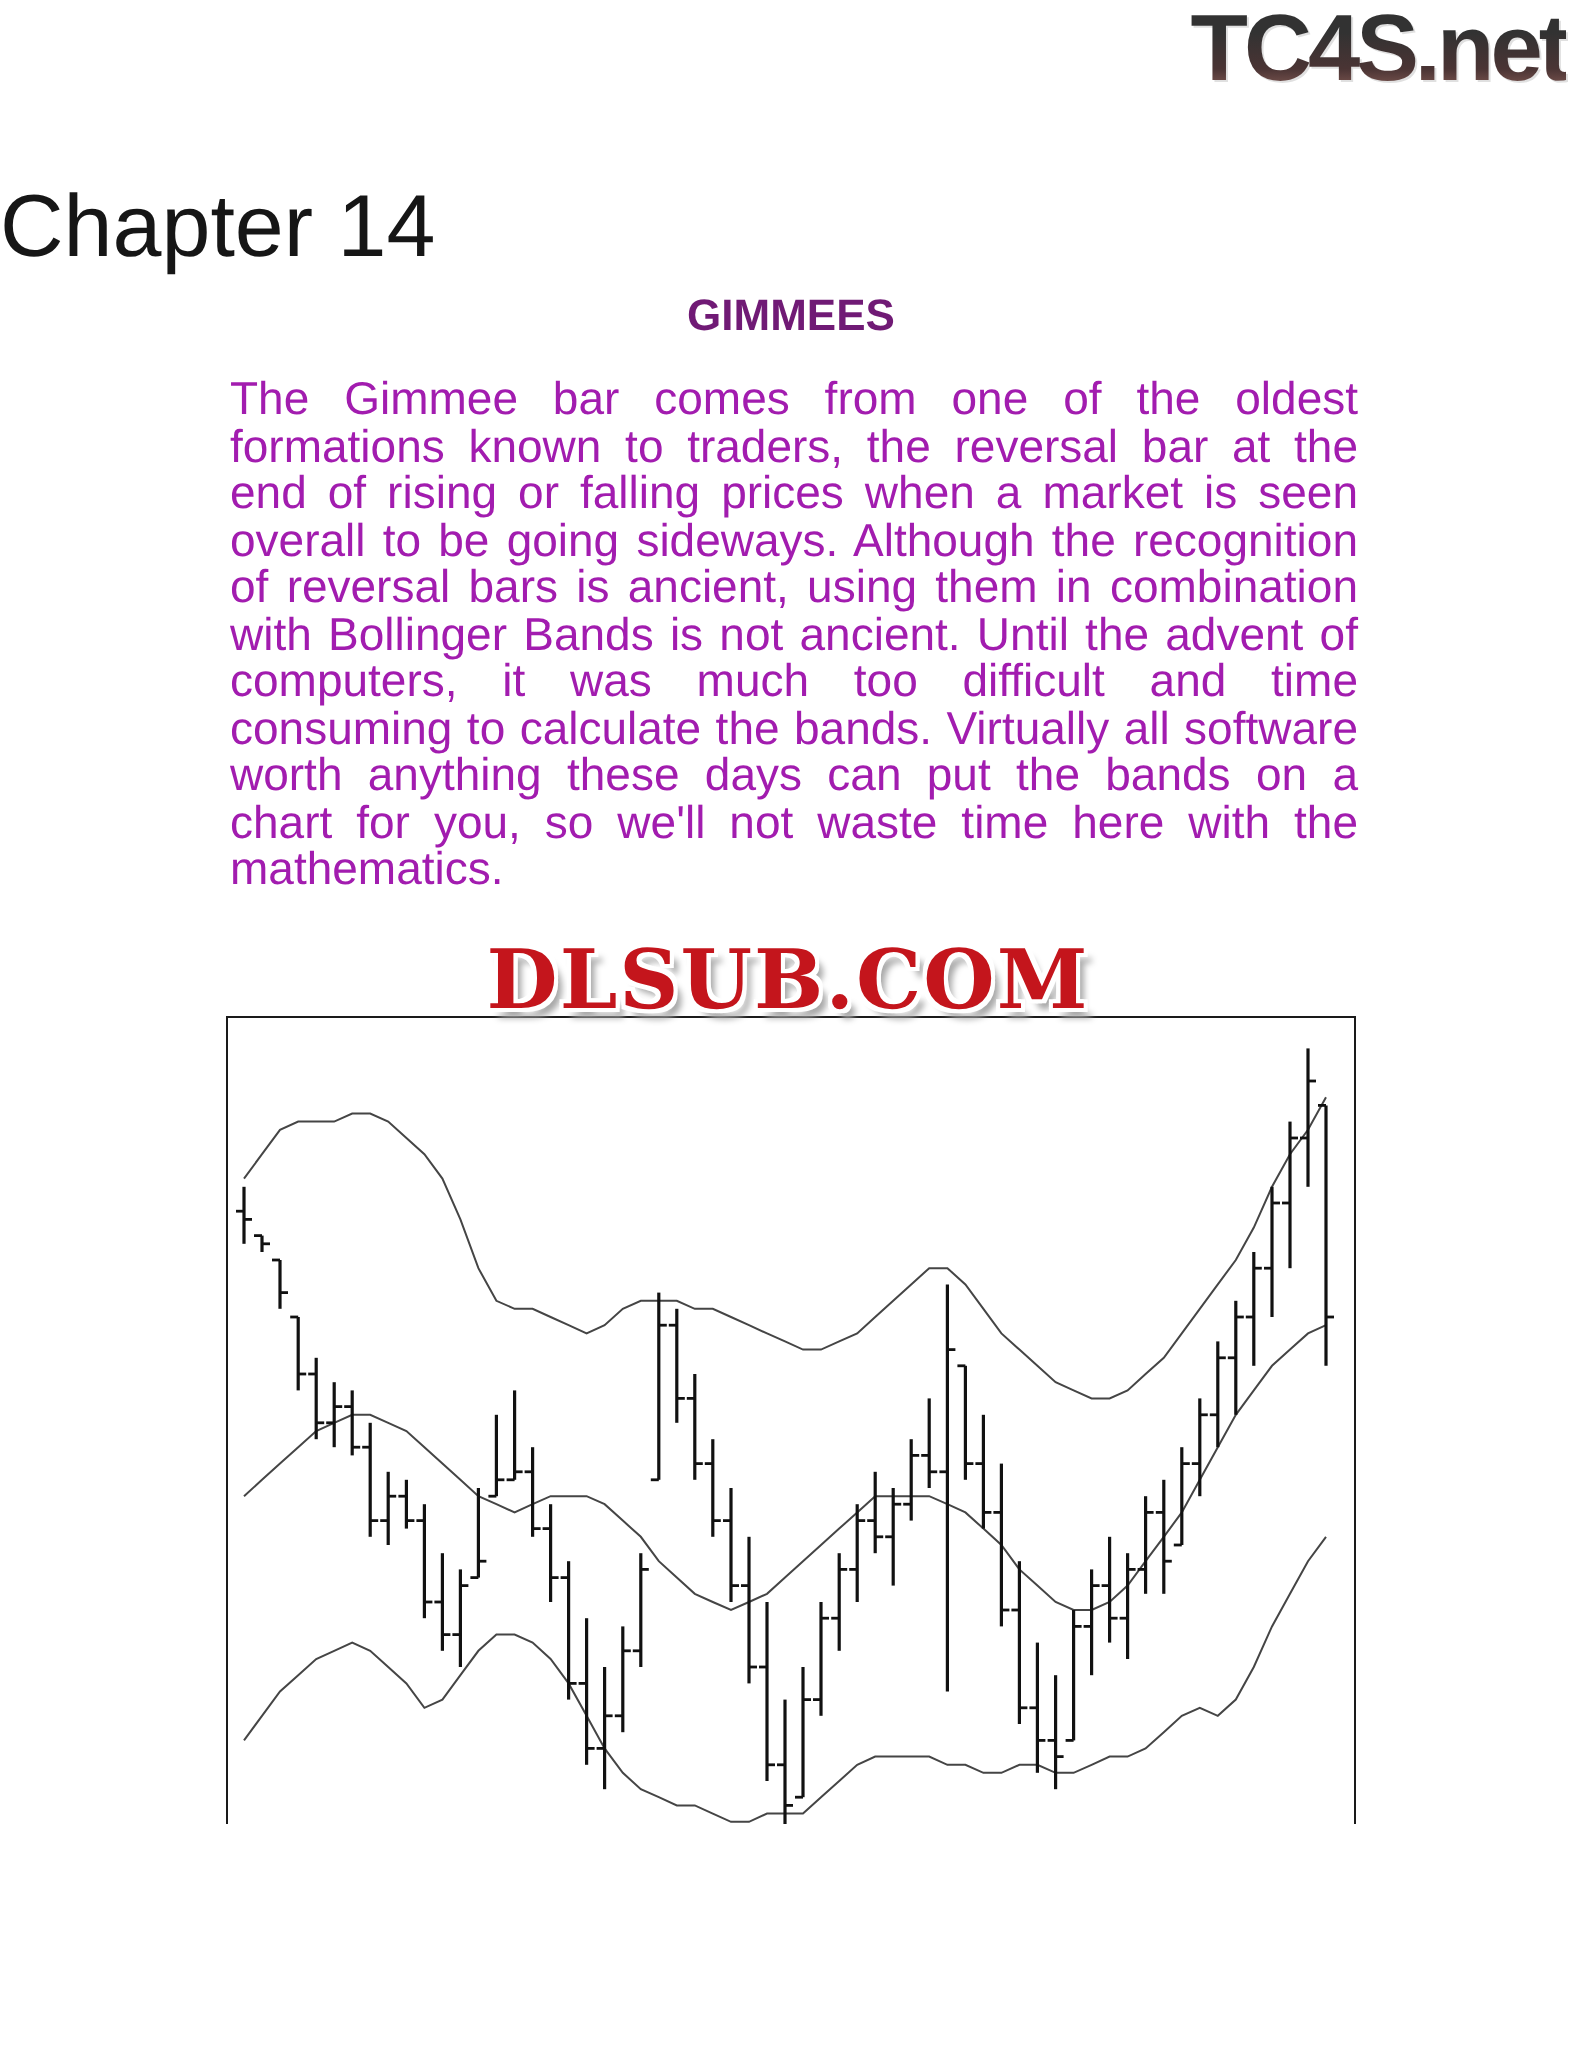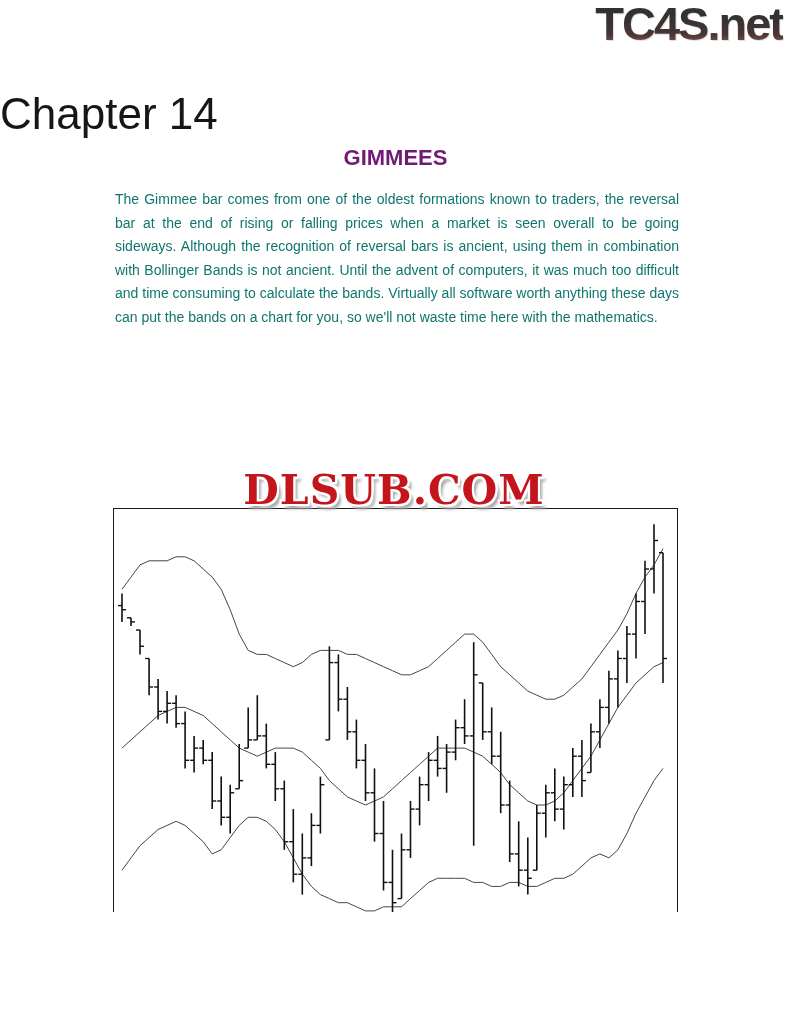--- a/index.html
+++ b/index.html
@@ -19,21 +19,21 @@
   .chapter-title{
     position:absolute;top:92px;left:0;width:100%;text-align:left;
     font-size:44px;font-weight:400;line-height:1;color:#161616;
   }
   .section-title{
     position:absolute;top:147px;left:0;width:100%;text-align:center;
     font-size:22px;font-weight:bold;line-height:1;color:#701a75;
   }
   .body-copy{
     position:absolute;top:188px;left:115px;width:564px;
-    font-size:14px;line-height:23.5px;text-align:justify;color:#0f766e;
+    font-size:23px;line-height:23.5px;text-align:justify;color:#a21caf;
   }
   .body-copy p{margin:0 0 16px 0;}
   .body-copy p.no-justify{text-align:left;}
   
   .chart-box{
     position:absolute;left:113px;top:508px;width:563px;height:415px;
     border:1px solid #1a1a1a;background:#ffffff;box-sizing:content-box;
   }
   .chart-box svg{display:block;}
   .watermark{

